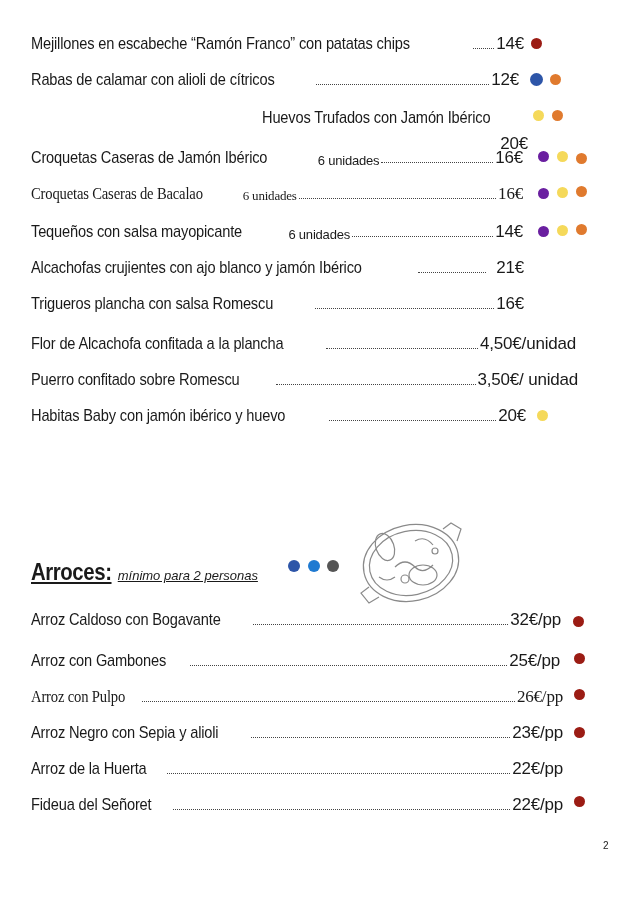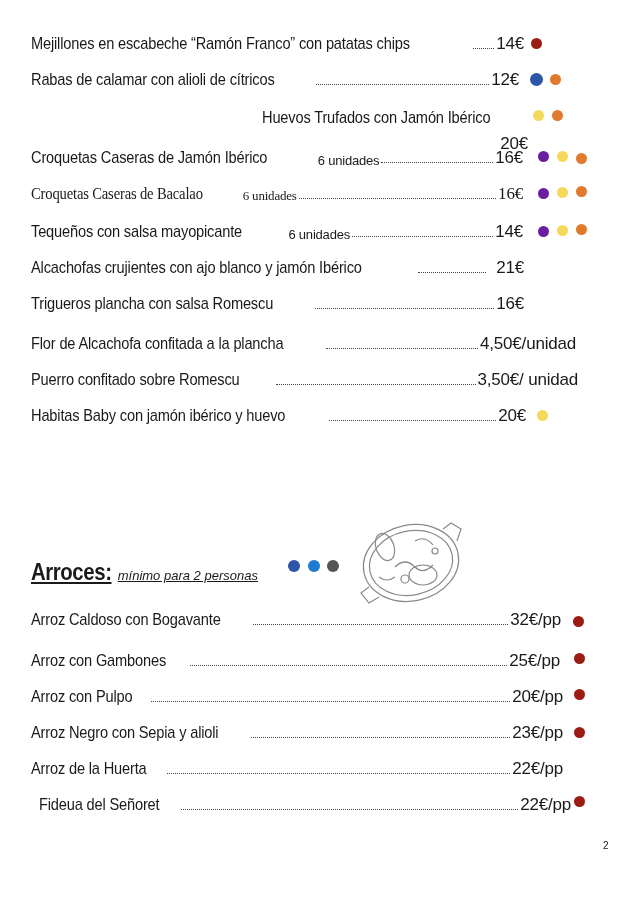--- a/index.html
+++ b/index.html
@@ -127,36 +127,36 @@
   <div class="row" style="top:608px;width:530px;">
       <span class="name">Arroz Caldoso con Bogavante</span>
       <span class="dots"></span>
       <span class="price">32€/pp</span>
     </div>
   <div class="row" style="top:649px;width:529px;">
       <span class="name">Arroz con Gambones</span>
       <span class="dots"></span>
       <span class="price">25€/pp</span>
     </div>
-  <div class="row" style="top:685px;width:532px;">
+  <div class="row" style="top:685px;width:532px;font-family:Liberation Serif, serif;">
       <span class="name">Arroz con Pulpo</span>
       <span class="dots"></span>
-      <span class="price">20€/pp</span>
+      <span class="price">26€/pp</span>
     </div>
   <div class="row" style="top:721px;width:532px;">
       <span class="name">Arroz Negro con Sepia y alioli</span>
       <span class="dots"></span>
       <span class="price">23€/pp</span>
     </div>
   <div class="row" style="top:757px;width:532px;">
       <span class="name">Arroz de la Huerta</span>
       <span class="dots"></span>
       <span class="price">22€/pp</span>
     </div>
-  <div class="row" style="top:793px;width:532px;margin-left:8px;">
+  <div class="row" style="top:793px;width:532px;">
       <span class="name">Fideua del Señoret</span>
       <span class="dots"></span>
       <span class="price">22€/pp</span>
     </div>
 
   <span class="dot" style="left:573px;top:616px;background:#9b1c14"></span>
   <span class="dot" style="left:574px;top:653px;background:#9b1c14"></span>
   <span class="dot" style="left:574px;top:689px;background:#9b1c14"></span>
   <span class="dot" style="left:574px;top:727px;background:#9b1c14"></span>
   <span class="dot" style="left:574px;top:796px;background:#9b1c14"></span>

